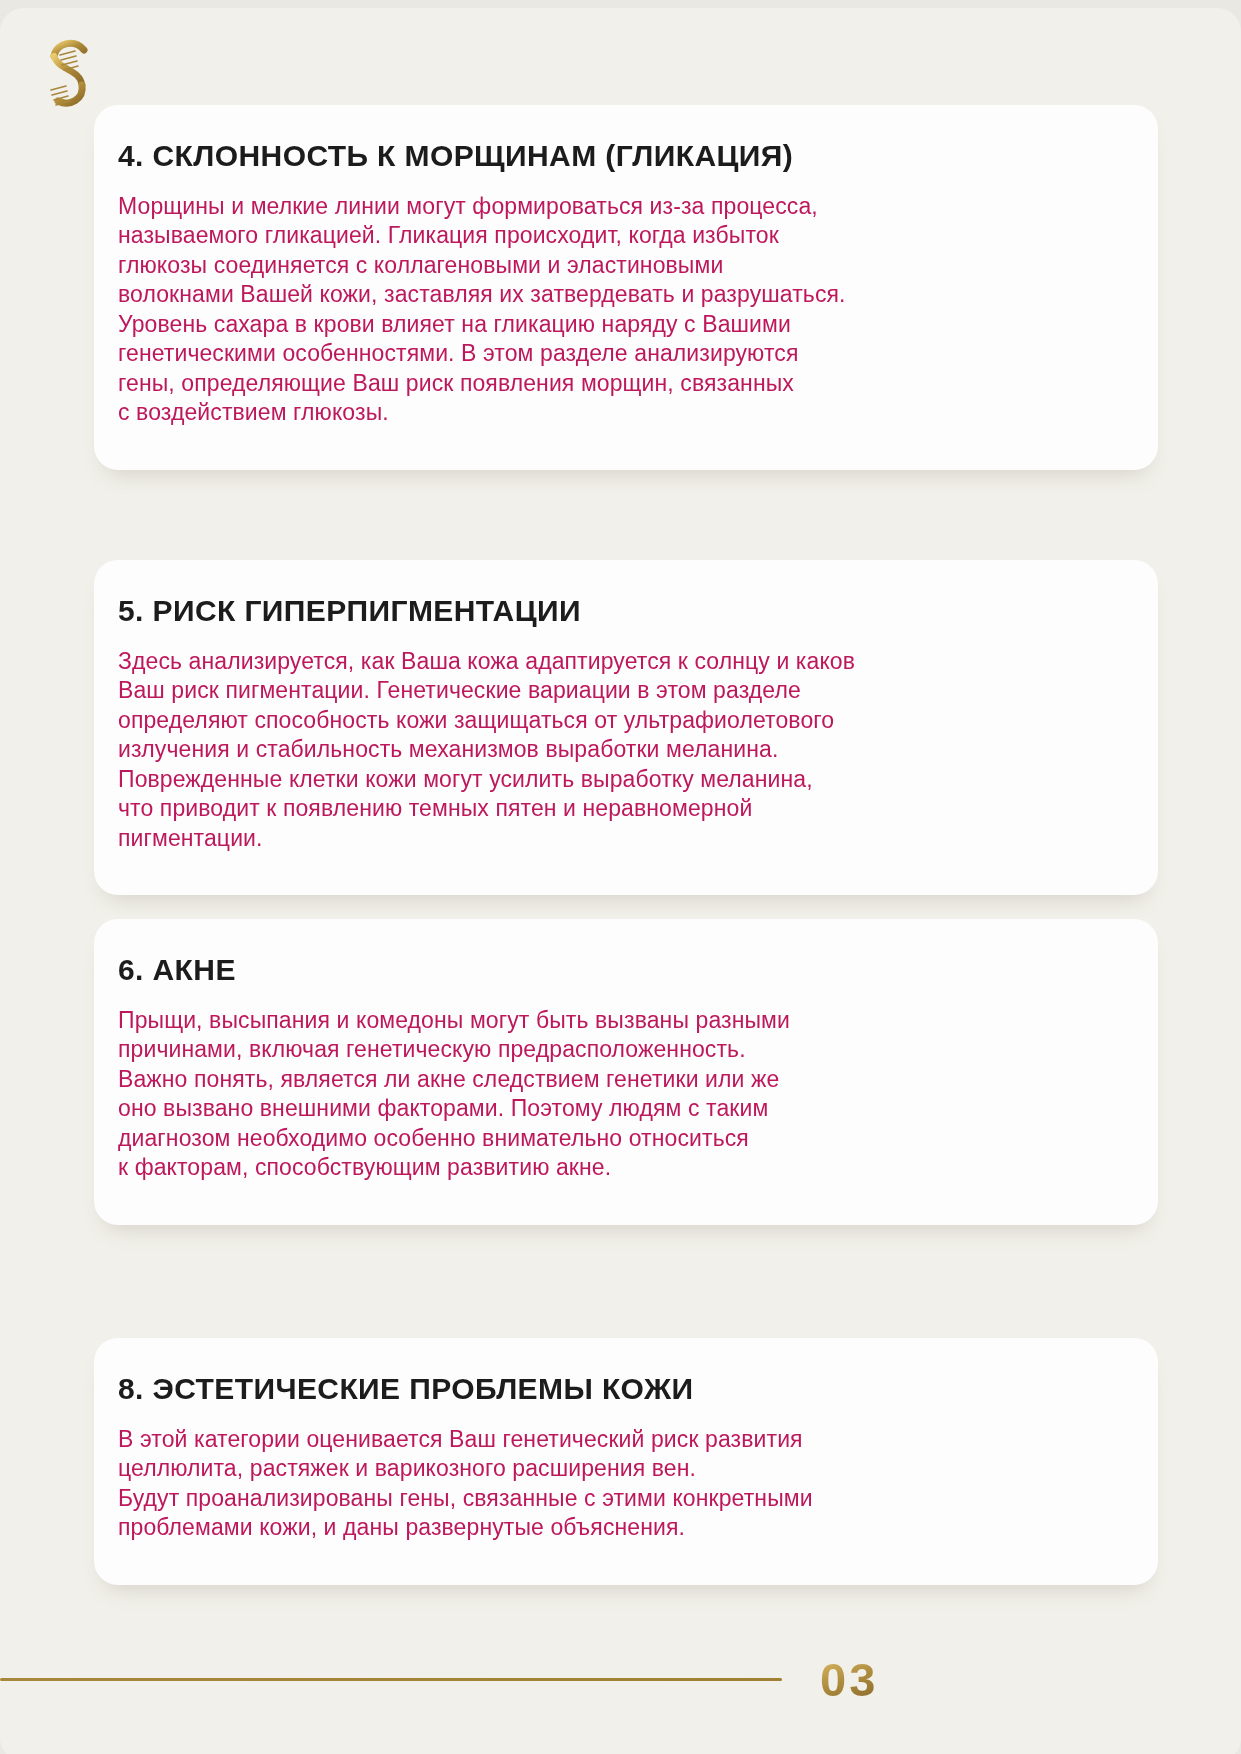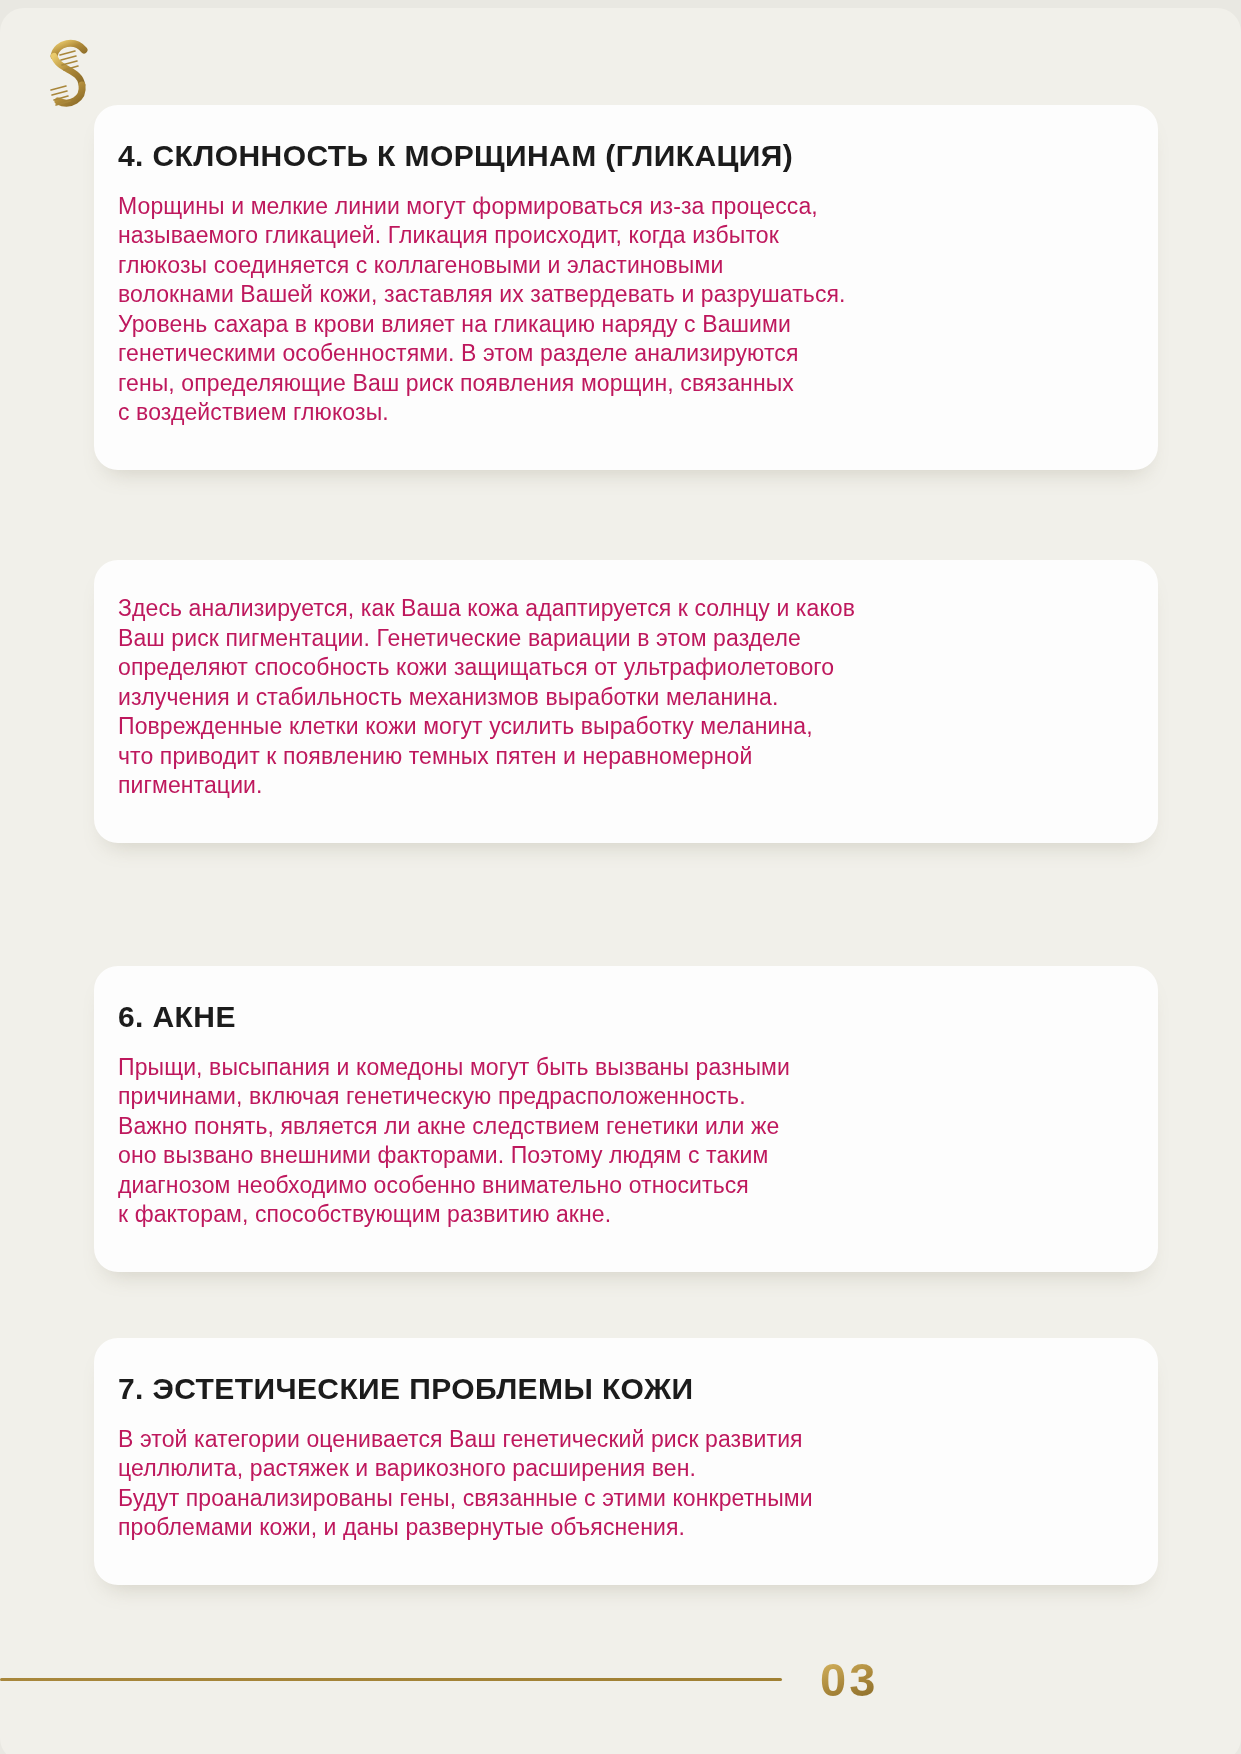--- a/index.html
+++ b/index.html
@@ -28,21 +28,21 @@
     left: 94px;
     width: 1064px;
     box-sizing: border-box;
     background: #fdfdfd;
     border-radius: 24px;
     padding: 34px 44px 42px 24px;
     box-shadow: 0 14px 22px -12px rgba(125, 118, 95, 0.28);
   }
   .card-1 { top: 97px;  }
   .card-2 { top: 552px; }
-  .card-3 { top: 958px; }
+  .card-3 { top: 911px; }
   .card-4 { top: 1330px; }
   .card-title {
     margin: 0 0 18px 0;
     font-size: 30px;
     font-weight: 700;
     letter-spacing: 0.4px;
     color: #1c1c1c;
     line-height: 1.15;
   }
   .card-body {
@@ -115,41 +115,42 @@
 называемого гликацией. Гликация происходит, когда избыток
 глюкозы соединяется с коллагеновыми и эластиновыми
 волокнами Вашей кожи, заставляя их затвердевать и разрушаться.
 Уровень сахара в крови влияет на гликацию наряду с Вашими
 генетическими особенностями. В этом разделе анализируются
 гены, определяющие Ваш риск появления морщин, связанных
 с воздействием глюкозы.</p>
   </section>
 
   <section class="card card-2">
+    <h2 class="card-title">5. РИСК ГИПЕРПИГМЕНТАЦИИ</h2>
     <p class="card-body">Здесь анализируется, как Ваша кожа адаптируется к солнцу и каков
 Ваш риск пигментации. Генетические вариации в этом разделе
 определяют способность кожи защищаться от ультрафиолетового
 излучения и стабильность механизмов выработки меланина.
 Поврежденные клетки кожи могут усилить выработку меланина,
 что приводит к появлению темных пятен и неравномерной
 пигментации.</p>
   </section>
 
   <section class="card card-3">
     <h2 class="card-title">6. АКНЕ</h2>
     <p class="card-body">Прыщи, высыпания и комедоны могут быть вызваны разными
 причинами, включая генетическую предрасположенность.
 Важно понять, является ли акне следствием генетики или же
 оно вызвано внешними факторами. Поэтому людям с таким
 диагнозом необходимо особенно внимательно относиться
 к факторам, способствующим развитию акне.</p>
   </section>
 
   <section class="card card-4">
-    <h2 class="card-title">7. ЭСТЕТИЧЕСКИЕ ПРОБЛЕМЫ КОЖИ</h2>
+    <h2 class="card-title">8. ЭСТЕТИЧЕСКИЕ ПРОБЛЕМЫ КОЖИ</h2>
     <p class="card-body">В этой категории оценивается Ваш генетический риск развития
 целлюлита, растяжек и варикозного расширения вен.
 Будут проанализированы гены, связанные с этими конкретными
 проблемами кожи, и даны развернутые объяснения.</p>
   </section>
 
   <div class="footer">
     <div class="footer-rule"></div>
     <div class="page-number">03</div>
   </div>

